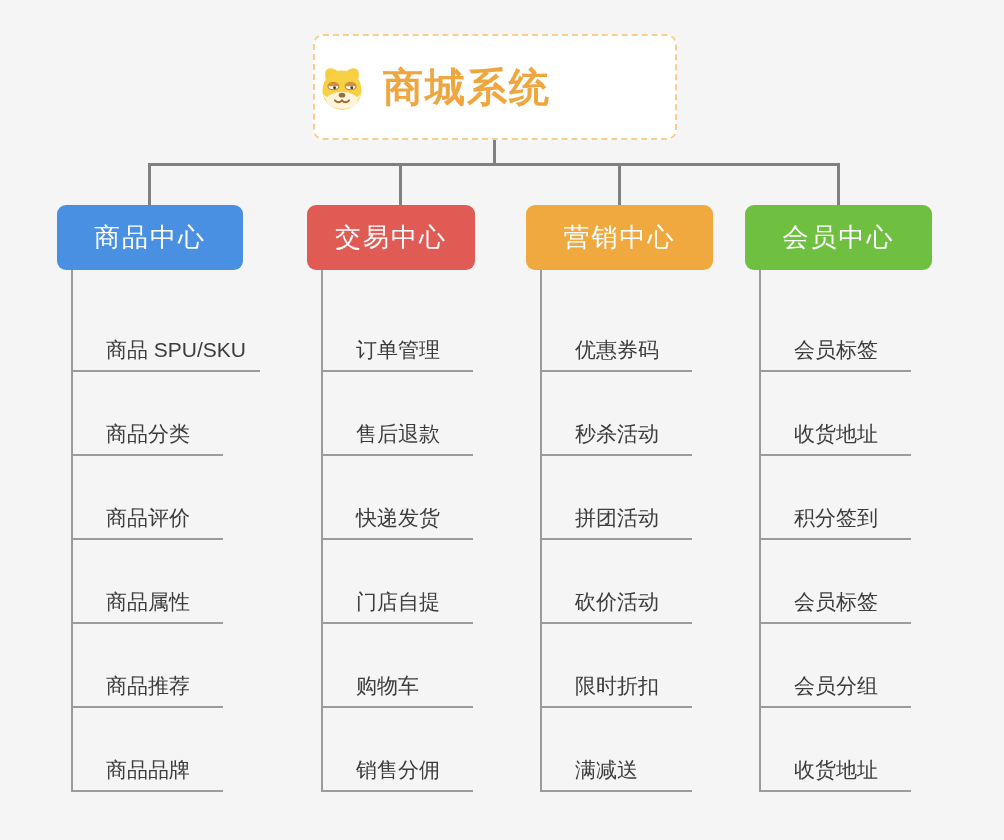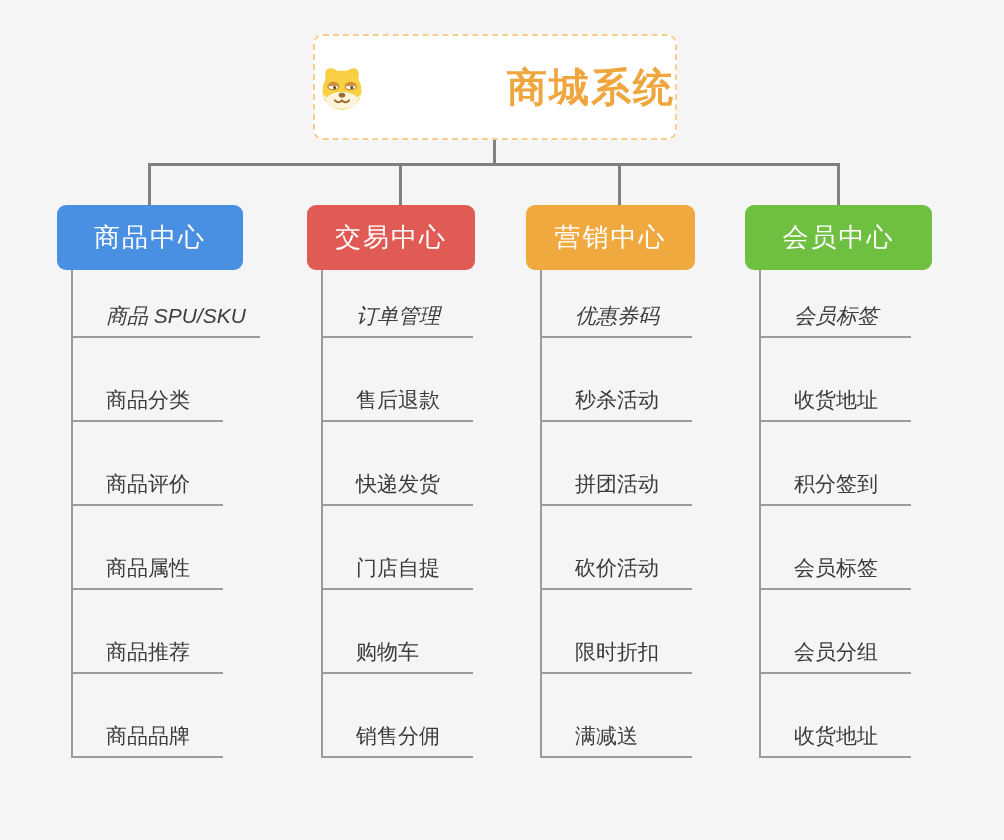--- a/index.html
+++ b/index.html
@@ -23,21 +23,21 @@
   
   .root-node {
     position: absolute;
     left: 313px; top: 34px;
     width: 364px; height: 106px;
     background: #ffffff;
     border: 2px dashed #f7cd90;
     border-radius: 10px;
     display: flex;
     align-items: center;
-    justify-content: space-between;
+    justify-content: flex-start;
     gap: 14px;
     cursor: pointer;
   }
   .root-title {
     font-size: 40px;
     font-weight: 600;
     color: #f0a63e;
     letter-spacing: 2px;
     white-space: nowrap;
   }
@@ -54,21 +54,21 @@
     justify-content: center;
     color: #ffffff;
     font-size: 26px;
     font-weight: 500;
     letter-spacing: 2px;
     white-space: nowrap;
     cursor: pointer;
   }
   .b1 { left: 57px;  width: 186px; background: #4a90e2; border-radius: 9px; }
   .b2 { left: 307px; width: 168px; background: #e15b55; }
-  .b3 { left: 526px; width: 169px; background: #f0a93f; text-align: center; }
+  .b3 { left: 526px; width: 187px; background: #f0a93f; text-align: center; }
   .b4 { left: 745px; width: 187px; background: #6fbf40; }
 
   
   .leaf-group {
     position: absolute;
     top: 270px;
     border-left: 2px solid #9b9b9b;
     width: max-content;
   }
   .c1 { left: 71px; }
@@ -81,21 +81,21 @@
     align-items: flex-end;
     border-bottom: 2px solid #9b9b9b;
     padding: 0 14px 6px 33px;
     width: max-content;
     min-width: 150px;
     font-size: 21px;
     color: #3c3c3c;
     white-space: nowrap;
     cursor: pointer;
   }
-  .leaf:first-child { height: 68px; font-style: italic; }
+  .leaf:first-child { height: 102px; }
 </style>
 </head>
 <body>
 
 <div class="canvas">
 
   <div class="conn v" style="left:493px; top:140px; height:24px;"></div>
   <div class="conn h" style="left:149px; top:163px; width:690px;"></div>
   <div class="conn v" style="left:148px; top:163px; height:44px;"></div>
   <div class="conn v" style="left:399px; top:163px; height:44px;"></div>

